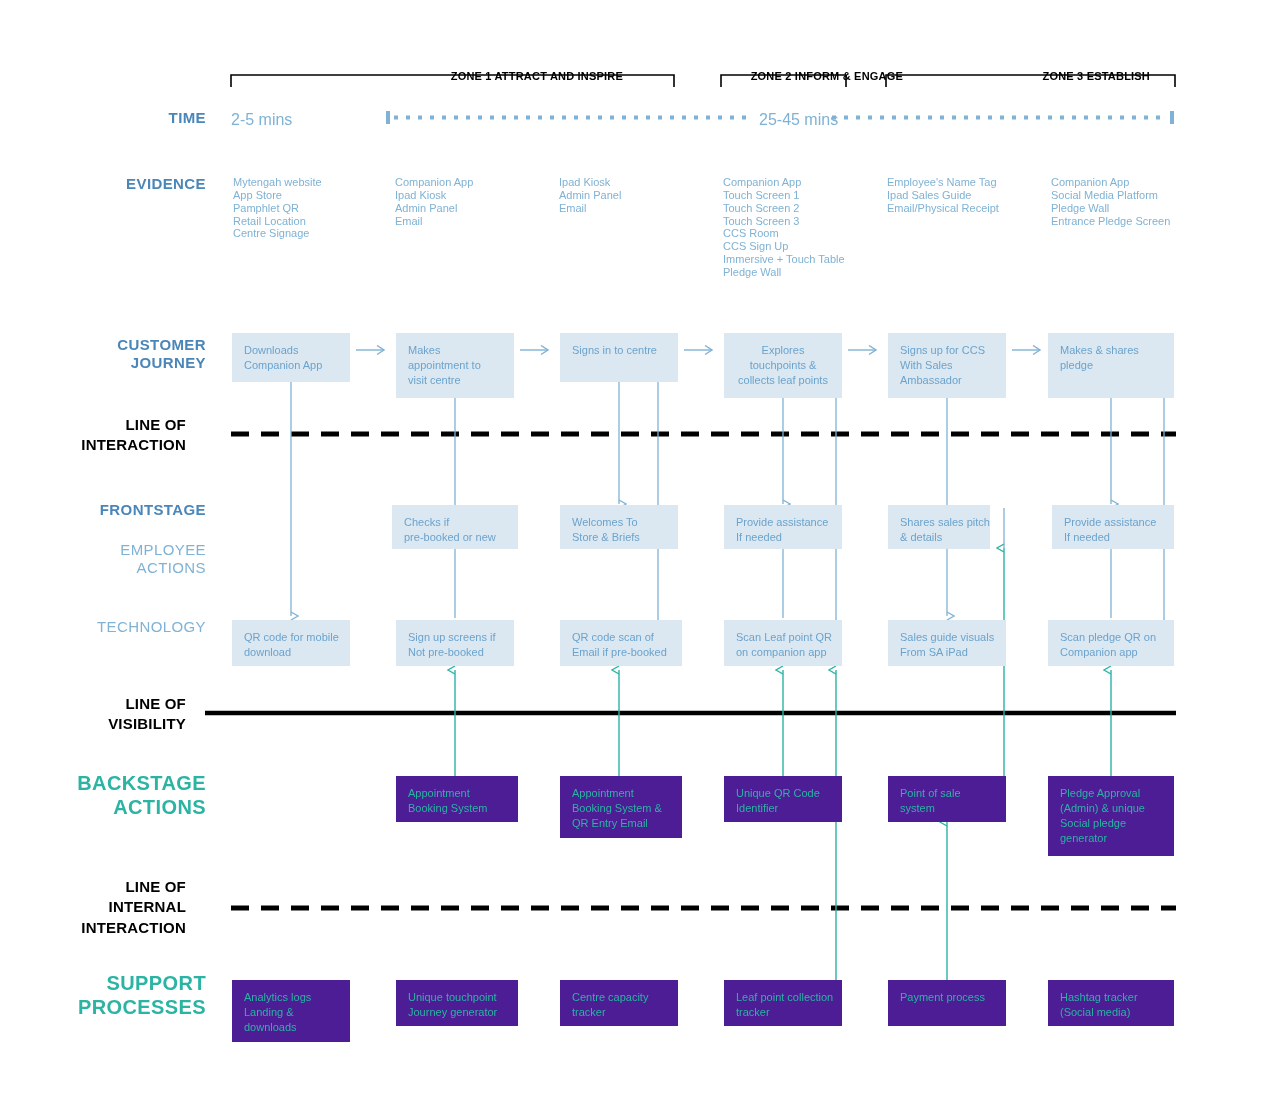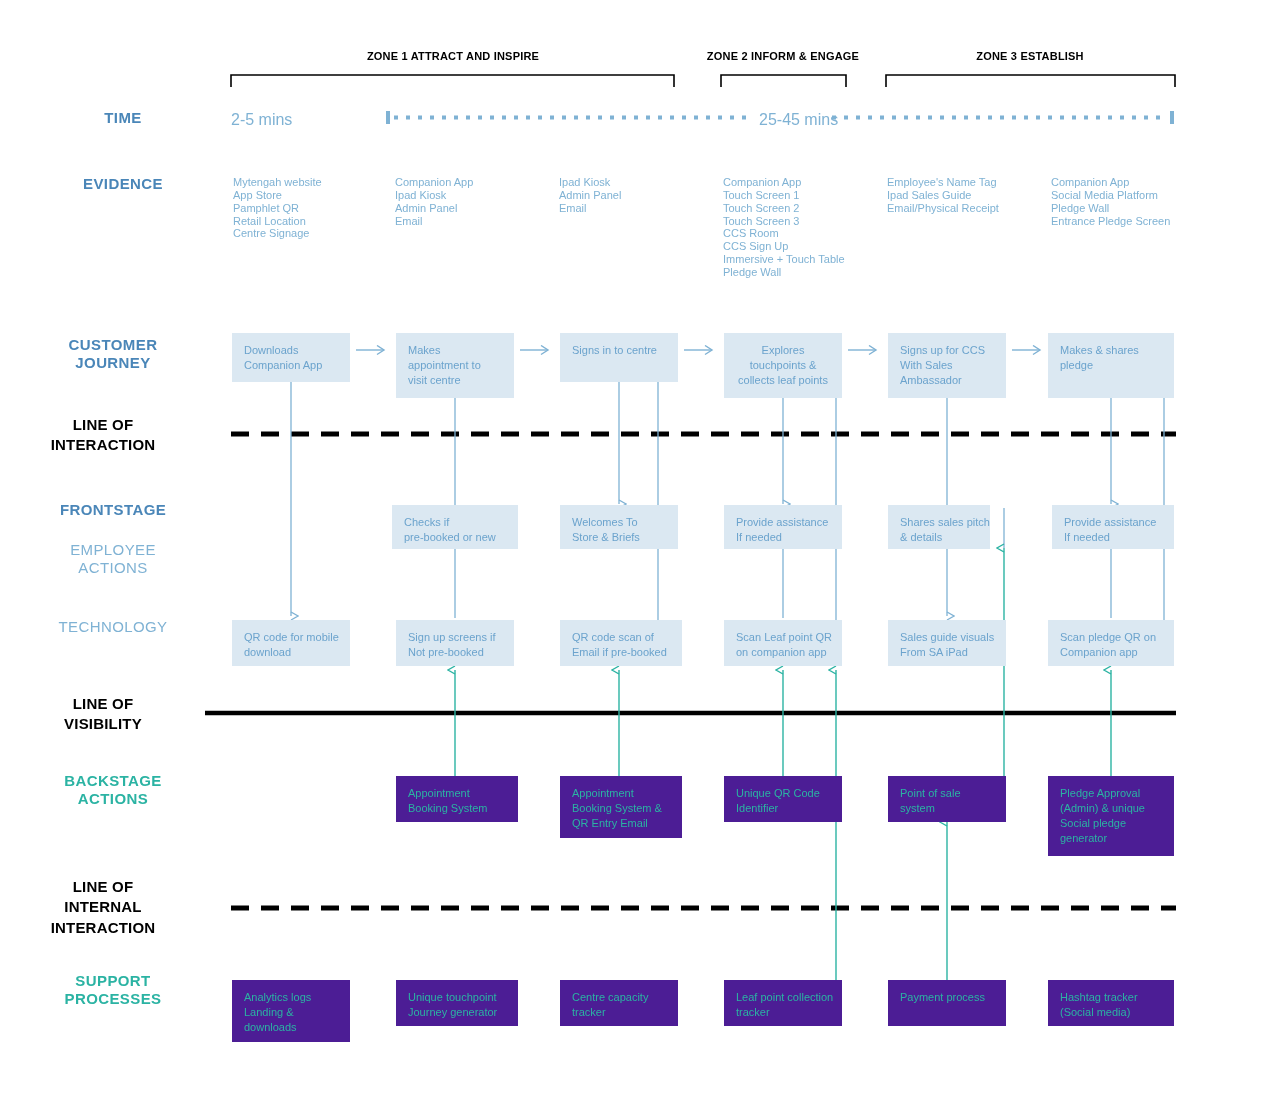--- a/index.html
+++ b/index.html
@@ -2,27 +2,27 @@
 <html><head>
 <meta charset="utf-8">
 <style>
   html,body{margin:0;padding:0;background:#ffffff;}
   body{width:1279px;height:1101px;position:relative;font-family:"Liberation Sans","DejaVu Sans",sans-serif;-webkit-font-smoothing:antialiased;}
   #stage{position:absolute;left:0;top:0;width:1279px;height:1101px;overflow:hidden;}
   #wires{position:absolute;left:0;top:0;width:1279px;height:1101px;pointer-events:none;}
   .abs{position:absolute;}
 
   
-  .zone-title{font-size:11px;font-weight:bold;color:#000;letter-spacing:.2px;text-align:center;white-space:nowrap;}
-
-  
-  .row-label{text-align:center;line-height:1.18;white-space:pre-line;}
+  .zone-title{font-size:11px;font-weight:bold;color:#000;letter-spacing:.2px;text-align:right;white-space:nowrap;margin-top:20px;}
+
+  
+  .row-label{text-align:right;line-height:1.18;white-space:pre-line;}
   .lbl-blue-bold{font-size:15px;font-weight:bold;color:#4a86b8;letter-spacing:.4px;}
   .lbl-blue-light{font-size:15px;font-weight:normal;color:#7fb2d4;letter-spacing:.4px;}
-  .lbl-teal-bold{font-size:15px;font-weight:bold;color:#2bb3a3;letter-spacing:.4px;}
+  .lbl-teal-bold{font-size:20px;font-weight:bold;color:#2bb3a3;letter-spacing:.4px;}
   .lbl-black-bold{font-size:15px;font-weight:bold;color:#000;letter-spacing:.2px;line-height:1.35;}
   .lbl-time{font-size:15px;font-weight:bold;color:#4a86b8;letter-spacing:.4px;}
 
   
   .time-text{font-size:16px;color:#7fb2d4;white-space:nowrap;}
 
   
   .evidence{font-size:11px;color:#7fb2d4;line-height:1.17;}
   .evidence div{white-space:nowrap;}
 

